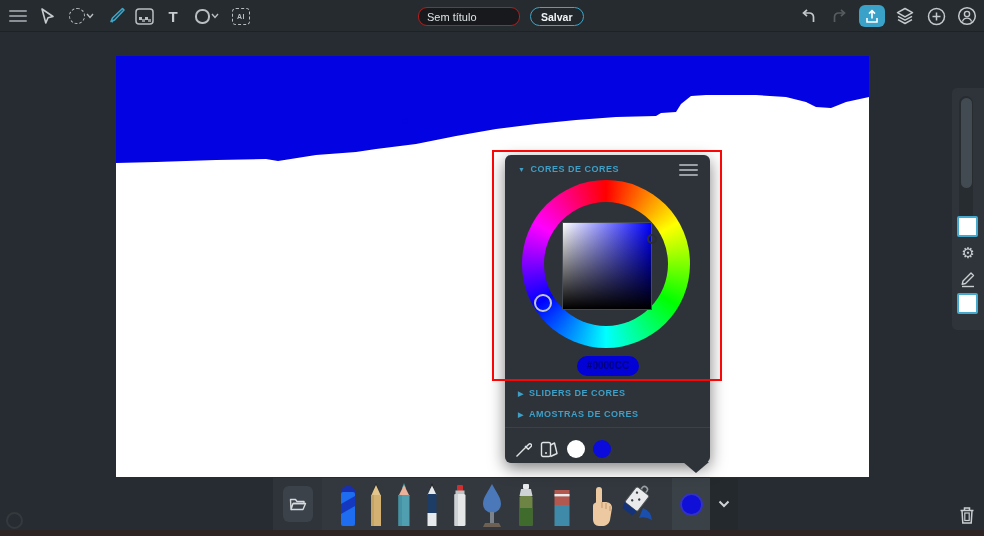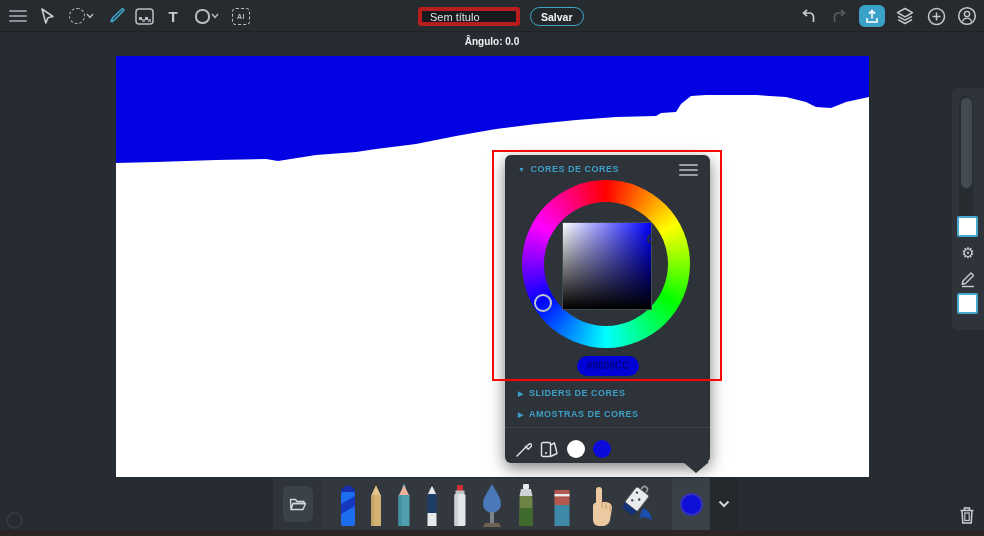--- a/index.html
+++ b/index.html
@@ -14,21 +14,21 @@
   .tb-center { position:absolute; left:418px; top:7px; display:flex; gap:10px; align-items:center; }
   .icon-btn { width:22px; height:22px; display:flex; align-items:center; justify-content:center; }
   .hamburger { display:flex; flex-direction:column; gap:3px; width:18px; }
   .hamburger span { height:2px; background:#8a9096; border-radius:1px; }
   .marquee-circle { width:16px; height:16px; border:1.6px dashed #b9bec3; border-radius:50%; }
   .mini-chev { margin-left:1px; }
   .shape-o { width:15px; height:15px; border:2px solid #b9bec3; border-radius:7px; }
   .ai-box { width:18px; height:17px; border:1.5px dashed #b9bec3; border-radius:4px; display:flex; align-items:center; justify-content:center;
             font-size:7px; font-weight:bold; color:#b9bec3; letter-spacing:.5px; }
   .t-glyph { font-size:15px; font-weight:bold; color:#c6cbd0; line-height:1; }
-  .title-input { width:102px; height:19px; background:#17191c; border:4px solid #b91c1c; border-radius:3px;
+  .title-input { width:102px; height:19px; background:#17191c; border:1px solid #b91c1c; border-radius:9px;
                  color:#dfe3e6; font-size:11px; padding:0 8px; outline:none; font-family:"Liberation Sans",sans-serif; }
   .save-btn { height:19px; padding:0 10px; background:#22272b; border:1.5px solid #3ea6c9; border-radius:10px;
               color:#f2f5f7; font-size:10.5px; font-weight:bold; line-height:16px; cursor:pointer; }
   .upload-btn { width:26px; height:22px; background:#3aa2c9; border-radius:6px; display:flex; align-items:center; justify-content:center; }
 
   
   .angle { position:absolute; left:0; top:36px; width:984px; text-align:center; color:#eef1f3; font-size:10px; font-weight:bold; z-index:5; }
 
   
   .canvas { position:absolute; left:116px; top:56px; width:753px; height:421px; background:#ffffff; z-index:1; }
@@ -181,21 +181,20 @@
       <div class="icon-btn">
         <svg width="20" height="20" viewBox="0 0 20 20">
           <circle cx="10" cy="10" r="8.3" fill="none" stroke="#c4c9cd" stroke-width="1.5"></circle>
           <circle cx="10" cy="8" r="2.6" fill="none" stroke="#c4c9cd" stroke-width="1.4"></circle>
           <path d="M5.5 15.5 a4.7 4.7 0 0 1 9 0" fill="none" stroke="#c4c9cd" stroke-width="1.4"></path>
         </svg>
       </div>
     </div>
   </div>
 
-  <div class="angle">Ângulo: 0.0</div>
 
   <div class="canvas">
     <svg width="753" height="421" viewBox="0 0 753 421">
       <path fill="#0202e2" d="M0 0 H753 V41 L730 46 L715 52 L700 51 L690 46 L670 41 L640 39 L590 39 L575 40 L565 48 L560 56 L545 57 L540 60 L500 61 L460 64 L420 68 L380 73 L340 80 L300 88 L260 93 L240 96 L200 99 L162 105 L150 103 L100 104 L40 106 L0 107 Z"></path>
       <circle cx="289" cy="65" r="2.5" fill="#0202e2"></circle>
     </svg>
   </div>
 
   <div class="picker">
     <div class="section-head" style="top:9px">

